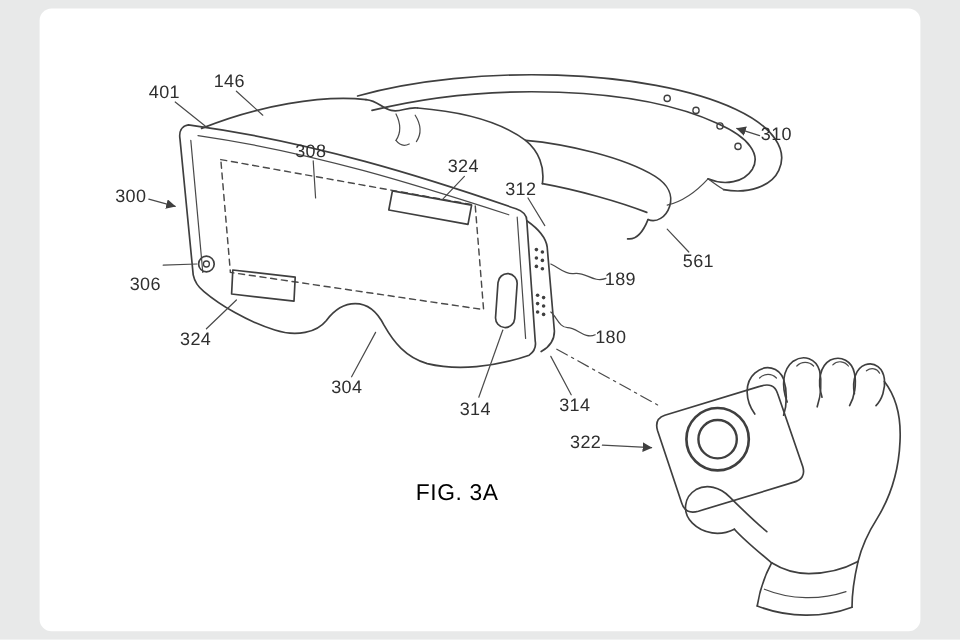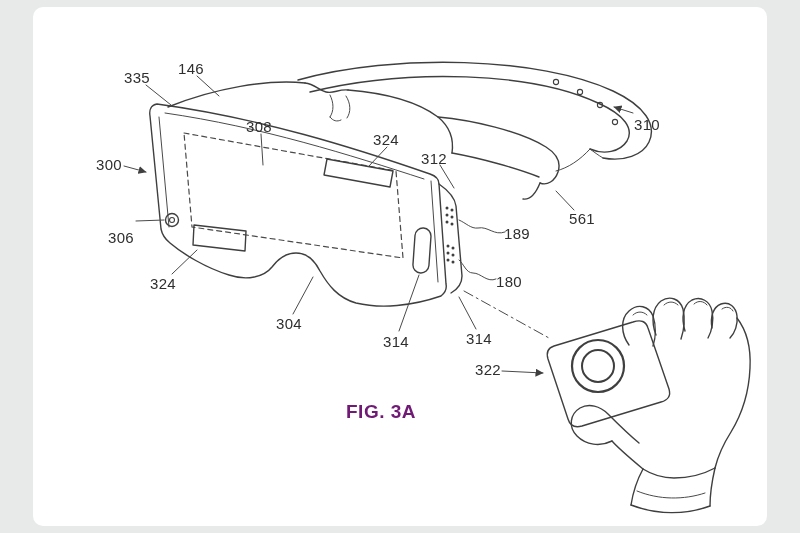--- a/index.html
+++ b/index.html
@@ -14,21 +14,21 @@
   }
   .stage{position:absolute;left:0;top:0;width:800px;height:533px;}
   svg{position:absolute;left:0;top:0;}
   .ref-label{
     position:absolute;transform:translate(-50%,-50%);
     font-size:15px;color:#2f2f2f;letter-spacing:.3px;white-space:nowrap;
     user-select:none;
   }
   .caption{
     position:absolute;transform:translate(-50%,-50%);
-    font-size:19px;font-weight:700;color:#701a75;letter-spacing:.5px;
+    font-size:19px;font-weight:400;color:#000000;letter-spacing:.5px;
     white-space:nowrap;user-select:none;
   }
   .ln{fill:none;stroke:#3f3f3f;stroke-width:1.4;stroke-linecap:round;stroke-linejoin:round;}
   .thin{fill:none;stroke:#4a4a4a;stroke-width:1;stroke-linecap:round;}
   .leader{fill:none;stroke:#4a4a4a;stroke-width:1;stroke-linecap:round;}
   .dashed{stroke-dasharray:5 4;stroke-width:1.2;}
   .dashdot{stroke-dasharray:10 4 2 4;}
   .dot{fill:none;stroke:#3f3f3f;stroke-width:1.1;}
   .vent{fill:#3f3f3f;stroke:none;}
 </style>
@@ -143,25 +143,25 @@
       <path class="leader" d="M505,232 C494,236 488,226 478,228 C471,229 466,223 459,220"></path>
       <path class="leader" d="M496,279 C487,283 481,273 473,273 C466,273 464,264 459,260"></path>
       <path class="leader" marker-end="url(#arr)" d="M502,371 L543,373"></path>
       <path class="leader" d="M387,147 L369,166"></path>
       <path class="leader" d="M172,274 L197,250"></path>
       <path class="leader" d="M197,76 L219,96"></path>
     </g>
   </svg>
 
   <div class="ref-label" style="left:109px;top:164px">300</div>
-  <div class="ref-label" style="left:137px;top:77px">335</div>
+  <div class="ref-label" style="left:137px;top:77px">401</div>
   <div class="ref-label" style="left:289px;top:323px">304</div>
   <div class="ref-label" style="left:121px;top:237px">306</div>
   <div class="ref-label" style="left:259px;top:126px">308</div>
-  <div class="ref-label" style="left:647px;top:124px">310</div>
+  <div class="ref-label" style="left:647px;top:112px">310</div>
   <div class="ref-label" style="left:434px;top:158px">312</div>
   <div class="ref-label" style="left:396px;top:341px">314</div>
   <div class="ref-label" style="left:479px;top:338px">314</div>
   <div class="ref-label" style="left:582px;top:218px">561</div>
   <div class="ref-label" style="left:517px;top:233px">189</div>
   <div class="ref-label" style="left:509px;top:281px">180</div>
   <div class="ref-label" style="left:488px;top:369px">322</div>
   <div class="ref-label" style="left:386px;top:139px">324</div>
   <div class="ref-label" style="left:163px;top:283px">324</div>
   <div class="ref-label" style="left:191px;top:68px">146</div>

